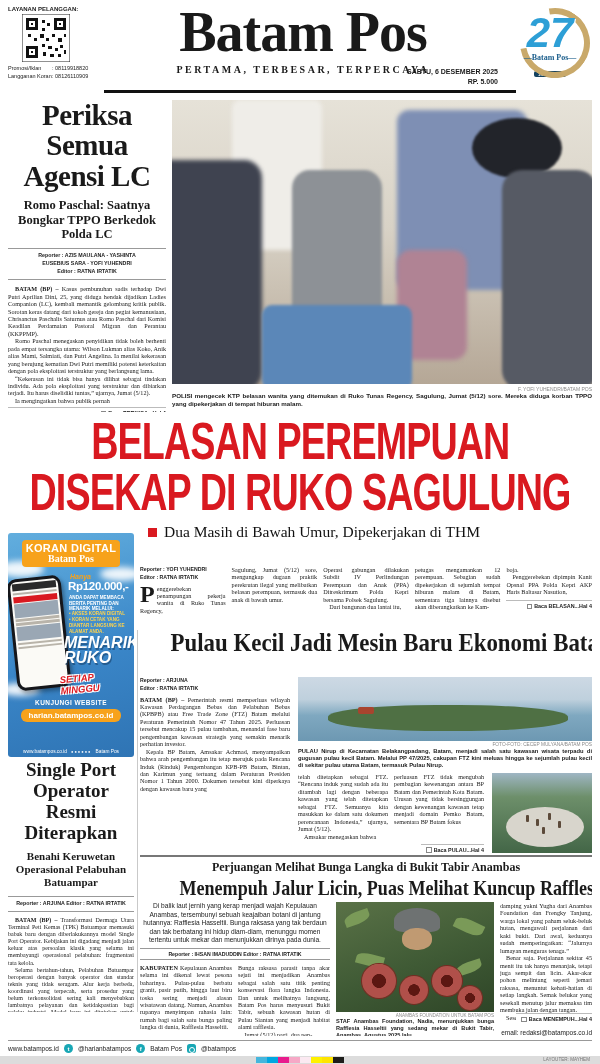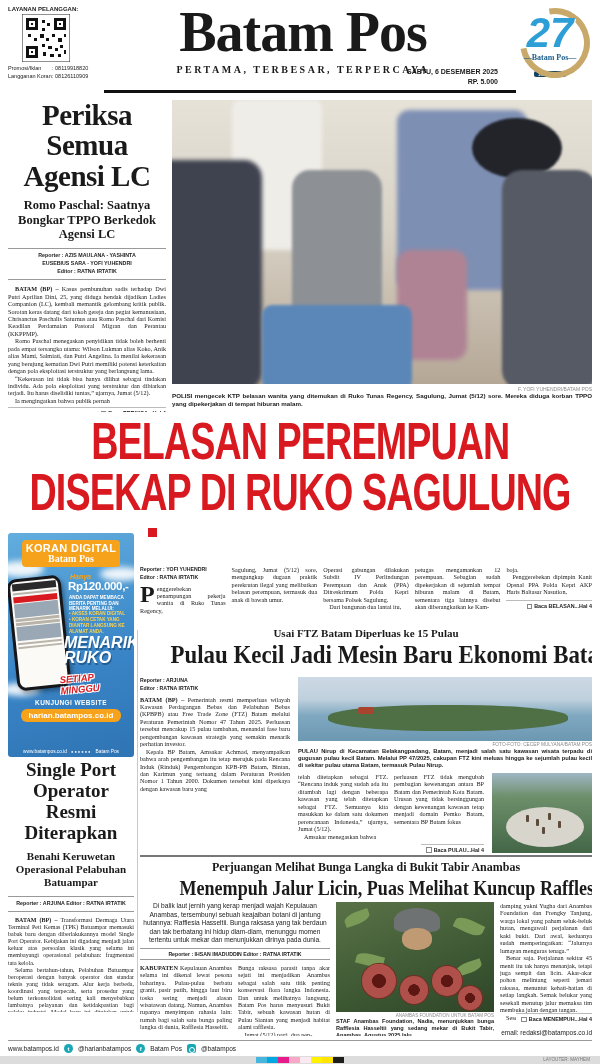--- a/index.html
+++ b/index.html
@@ -249,21 +249,21 @@
       <div class="swirl"></div>
       <div class="num27">27</div>
       <div class="logo-brand">—Batam Pos—</div>
       <div class="logo-years">1998-2025</div>
     </div>
   </div>
   <div class="header-rule"></div>
 
   <div class="periksa">
     <div class="h1p">Periksa Semua Agensi LC</div>
-    <div class="subh">Romo Paschal: Saatnya Bongkar TPPO Berkedok Agensi LC</div>
+    <div class="subh">Romo Paschal: Saatnya Bongkar TPPO Berkedok Polda LC</div>
     <div class="repblock">
       <div>Reporter : AZIS MAULANA - YASHINTA</div>
       <div>EUSEBIUS SARA - YOFI YUHENDRI</div>
       <div>Editor : RATNA IRTATIK</div>
     </div>
     <div class="bodytext">
       <p><span class="b">BATAM (BP) –</span><span> Kasus pembunuhan sadis terhadap Dwi Putri Aprilian Dini, 25, yang diduga hendak dijadikan Ladies Companion (LC), kembali memantik gelombang kritik publik. Sorotan keras datang dari tokoh gereja dan pegiat kemanusiaan, Chrisanctus Paschalis Saturnus atau Romo Paschal dari Komisi Keadilan Perdamaian Pastoral Migran dan Perantau (KKPPMP).</span></p>
       <p>Romo Paschal menegaskan penyidikan tidak boleh berhenti pada empat tersangka utama: Wilson Lukman alias Koko, Anik alias Mami, Salmiati, dan Putri Angelina. Ia menilai kekerasan yang berujung kematian Dwi Putri memiliki potensi keterkaitan dengan pola eksploitasi terstruktur yang berlangsung lama.</p>
       <p>“Kekerasan ini tidak bisa hanya dilihat sebagai tindakan individu. Ada pola eksploitasi yang terstruktur dan dibiarkan terjadi. Itu harus diselidiki tuntas,” ujarnya, Jumat (5/12).</p>
       <p>Ia mengingatkan bahwa publik pernah</p>
@@ -281,21 +281,21 @@
     <div class="blob lp-batik1"></div>
     <div class="blob lp-blanket"></div>
   </div>
   <div class="photo-credit">F. YOFI YUHENDRI/BATAM POS</div>
   <div class="lead-caption"><span class="b">POLISI</span><span> mengecek KTP belasan wanita yang ditemukan di Ruko Tunas Regency, Sagulung, Jumat (5/12) sore. Mereka diduga korban TPPO yang dipekerjakan di tempat hiburan malam.</span></div>
 
   <div class="red-block">
     <div class="redline"><span>BELASAN PEREMPUAN</span></div>
     <div class="redline"><span>DISEKAP DI RUKO SAGULUNG</span></div>
     <div class="bullets">
-      <div class="bullet-row"><span class="bsq"></span></div>
+      <div class="bullet-row"><span class="bsq"></span><span>Dua Masih di Bawah Umur, Dipekerjakan di THM</span></div>
     </div>
   </div>
 
   <div class="main-cols">
     <div class="mcol">
       <div class="repline">
         <div>Reporter : YOFI YUHENDRI</div>
         <div>Editor : RATNA IRTATIK</div>
       </div>
       <p class="noind"><span class="dropcap">P</span><span>enggerebekan penampungan pekerja wanita di Ruko Tunas Regency,</span></p>
@@ -355,21 +355,20 @@
     <div class="ad-footer">
       <span>www.batampos.co.id</span>
       <span class="ad-dots">●●●●●●</span>
       <span>Batam Pos</span>
     </div>
   </div>
 
   <div class="vrule"></div>
 
   <div class="pulau">
-    <div class="kicker">Usai FTZ Batam Diperluas ke 15 Pulau</div>
     <div class="h1-wide"><span>Pulau Kecil Jadi Mesin Baru Ekonomi Batam</span></div>
     <div class="p-col1">
       <div class="repline">
         <div>Reporter : ARJUNA</div>
         <div>Editor : RATNA IRTATIK</div>
       </div>
       <p class="noind" style="text-indent:0;"><span class="b">BATAM (BP) –</span><span> Pemerintah resmi memperluas wilayah Kawasan Perdagangan Bebas dan Pelabuhan Bebas (KPBPB) atau Free Trade Zone (FTZ) Batam melalui Peraturan Pemerintah Nomor 47 Tahun 2025. Perluasan tersebut mencakup 15 pulau tambahan, menandai fase baru pengembangan kawasan strategis yang semakin menarik perhatian investor.</span></p>
       <p>Kepala BP Batam, Amsakar Achmad, menyampaikan bahwa arah pengembangan itu tetap merujuk pada Rencana Induk (Rinduk) Pengembangan KPB-PB Batam, Bintan, dan Karimun yang tertuang dalam Peraturan Presiden Nomor 1 Tahun 2000. Dokumen tersebut kini diperkaya dengan kawasan baru yang</p>
     </div>
     <div class="p-photo1">

